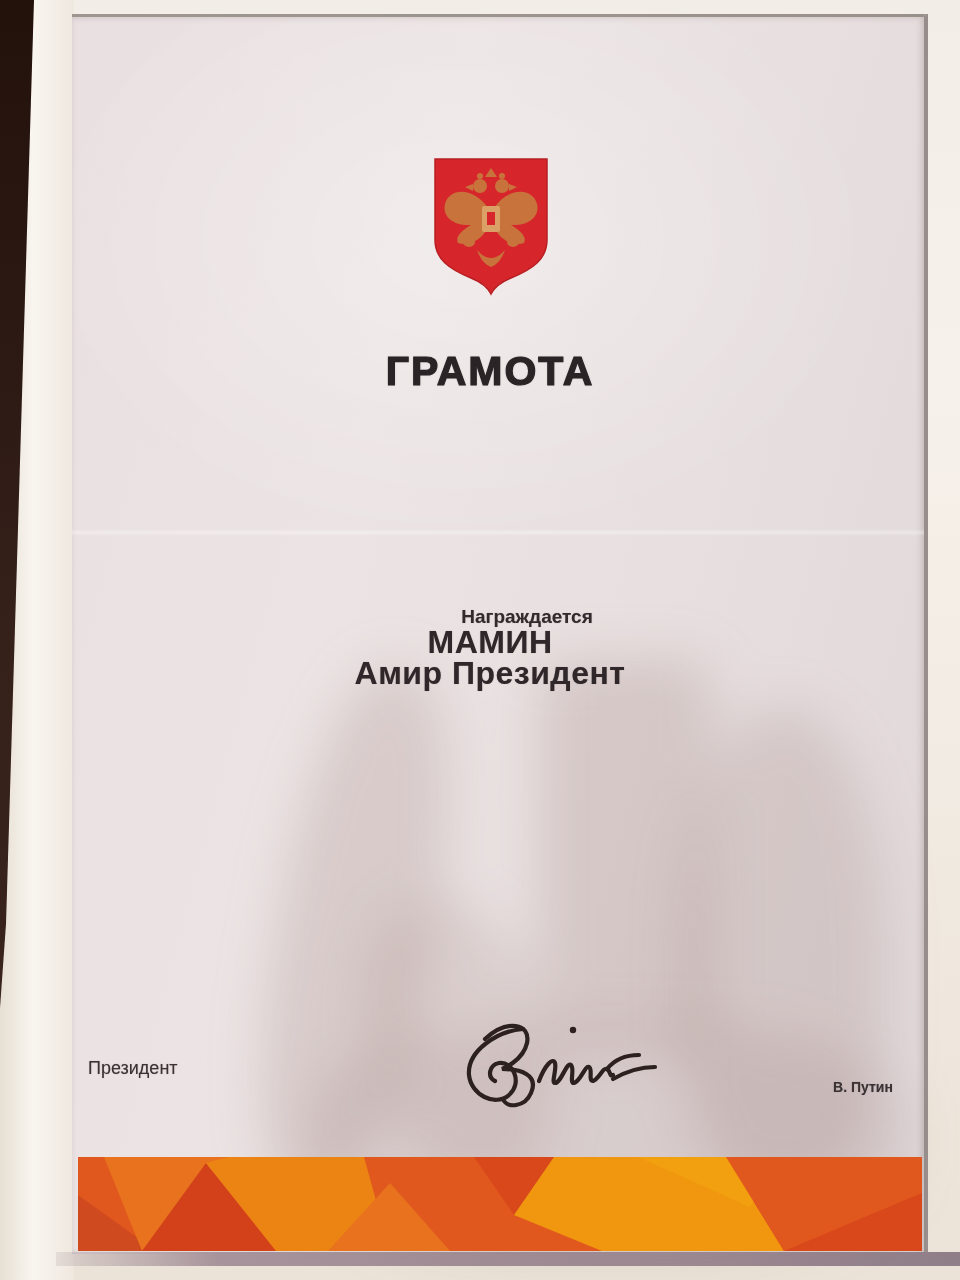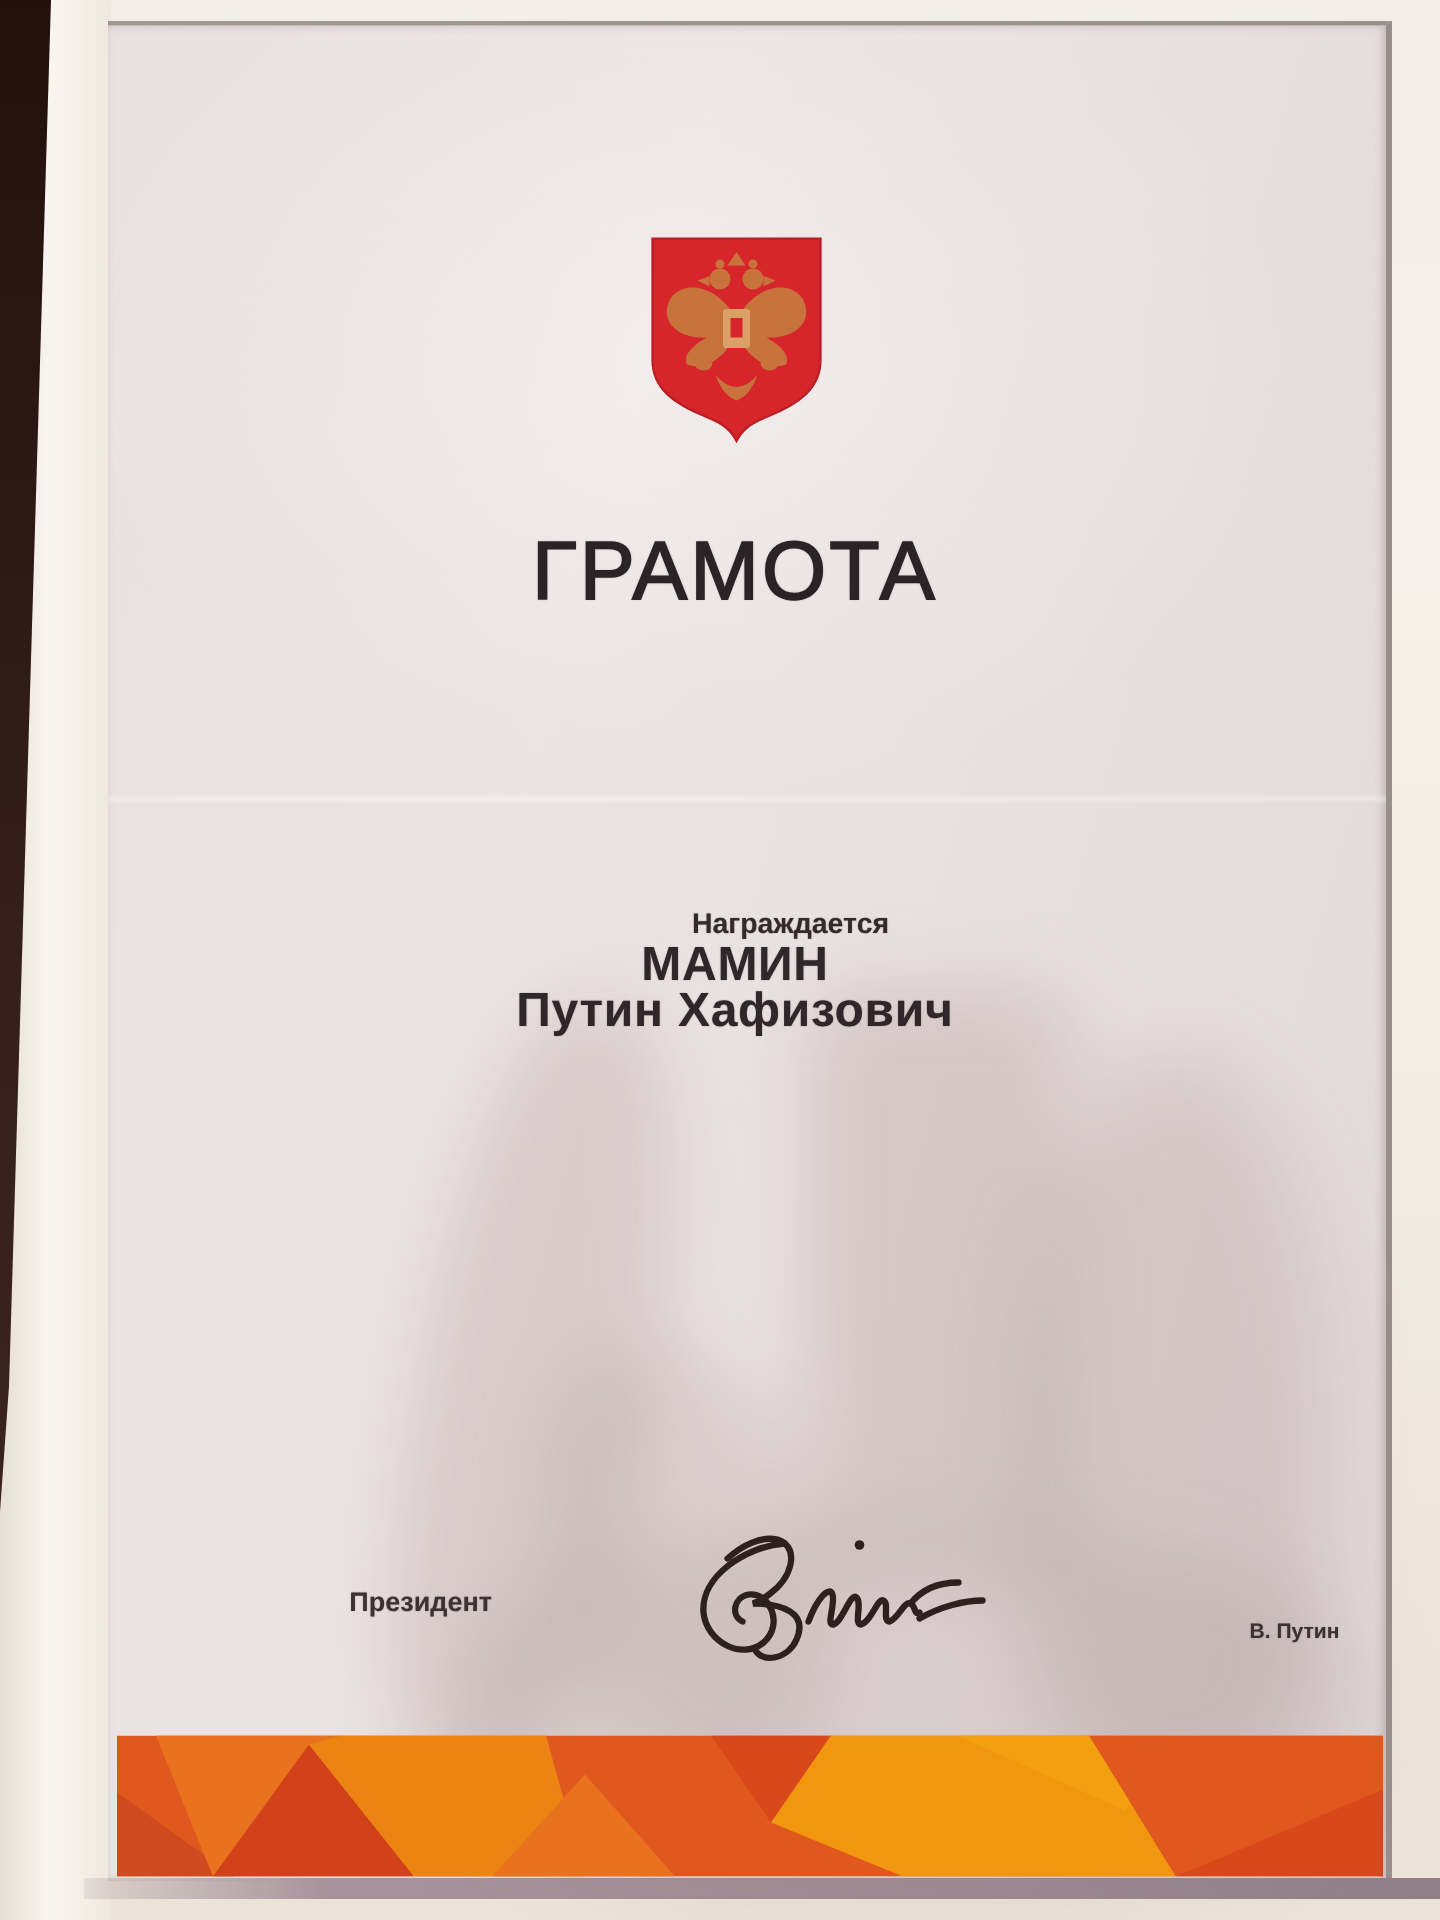--- a/index.html
+++ b/index.html
@@ -52,28 +52,28 @@
   .blob-arm{left:205px;top:645px;width:155px;height:545px;border-radius:45%;transform:rotate(10deg);}
   .blob-hand{left:300px;top:880px;width:175px;height:300px;border-radius:45%;transform:rotate(-14deg);background:rgba(142,112,106,0.16);}
   .blob-phone{left:468px;top:642px;width:172px;height:392px;border-radius:26px;background:rgba(146,115,110,0.22);}
   .blob-head{left:608px;top:688px;width:205px;height:485px;border-radius:50% 50% 35% 35%;background:rgba(146,115,110,0.20);}
   .blob-base{left:235px;top:1005px;width:600px;height:235px;border-radius:40%;background:rgba(140,110,105,0.15);}
 
   
   .content-block{position:absolute;left:0;width:836px;text-align:center;color:#342b2d;z-index:3;}
   .emblem{position:absolute;left:359px;top:139px;width:120px;height:140px;z-index:3;}
   .title{
-    top:331px;font-size:55px;font-weight:400;letter-spacing:2px;color:#2b2426;
+    top:331px;font-size:41px;font-weight:700;letter-spacing:2px;color:#2b2426;
     -webkit-text-stroke:1.2px #2b2426;text-shadow:0 0 2px rgba(60,48,50,0.35);
   }
   .dedication{top:434px;font-size:20px;font-weight:700;line-height:25px;color:#3a3133;text-shadow:0 0 1px rgba(70,58,60,0.4);}
   .awarded{top:589px;font-size:19px;font-weight:700;color:#332a2c;text-shadow:0 0 1px rgba(70,58,60,0.4);margin-left:37px;}
   .names{top:610px;font-size:32px;font-weight:700;line-height:31px;color:#2f2729;letter-spacing:0.5px;text-shadow:0 0 1px rgba(60,48,50,0.4);}
   .signature{position:absolute;left:383px;top:1000px;width:210px;height:100px;z-index:3;}
-  .president{position:absolute;left:16px;top:1040px;width:240px;text-align:right;font-size:18px;font-weight:700;line-height:23px;color:#3b3234;z-index:3;text-shadow:0 0 1px rgba(80,66,70,0.45);}
+  .president{position:absolute;left:16px;top:1040px;width:240px;text-align:left;font-size:18px;font-weight:400;line-height:23px;color:#3b3234;z-index:3;text-shadow:0 0 1px rgba(80,66,70,0.45);}
   .signer-name{position:absolute;left:741px;top:1062px;width:100px;text-align:center;font-size:14px;font-weight:700;color:#3b3234;z-index:3;text-shadow:0 0 1px rgba(80,66,70,0.45);}
   .strip{position:absolute;left:6px;top:1140px;width:844px;height:94px;z-index:2;}
 </style>
 </head>
 <body>
 
 <div class="scene">
 
   <div class="frame"></div>
   <div class="frame-left-band"></div>
@@ -111,21 +111,21 @@
       <rect x="56" y="56" width="8" height="13" fill="#d7262b"></rect>
     </svg>
 
     <div class="content-block title">ГРАМОТА</div>
 
 
     <div class="content-block awarded">Награждается</div>
 
     <div class="content-block names">
       <div>МАМИН</div>
-      <div>Путин Хафизович</div>
+      <div>Амир Президент</div>
     </div>
 
     <svg class="signature" viewBox="0 0 210 100" fill="none" stroke="#2c211e" stroke-width="4.2" stroke-linecap="round">
       <circle cx="118" cy="13" r="3.2" fill="#2c211e" stroke="none"></circle>
       <path d="M68 12 C 42 14, 12 34, 14 58 C 16 78, 40 90, 54 78 C 68 66, 58 44, 44 46 C 34 48, 32 60, 40 64"></path>
       <path d="M30 22 C 52 2, 76 6, 72 26 C 68 44, 47 52, 47 52 C 66 52, 84 58, 76 76 C 70 90, 52 92, 48 82"></path>
       <path d="M84 64 C 90 48, 98 40, 100 46 C 102 52, 96 66, 100 66 C 106 66, 112 44, 116 48 C 120 52, 114 66, 119 66 C 126 64, 130 48, 134 50 C 138 52, 133 64, 138 64 C 144 62, 148 50, 152 52 C 156 54, 154 60, 158 58"></path>
       <path d="M152 52 C 160 42, 172 38, 184 38"></path>
       <path d="M158 62 C 172 54, 188 50, 200 50"></path>
     </svg>

